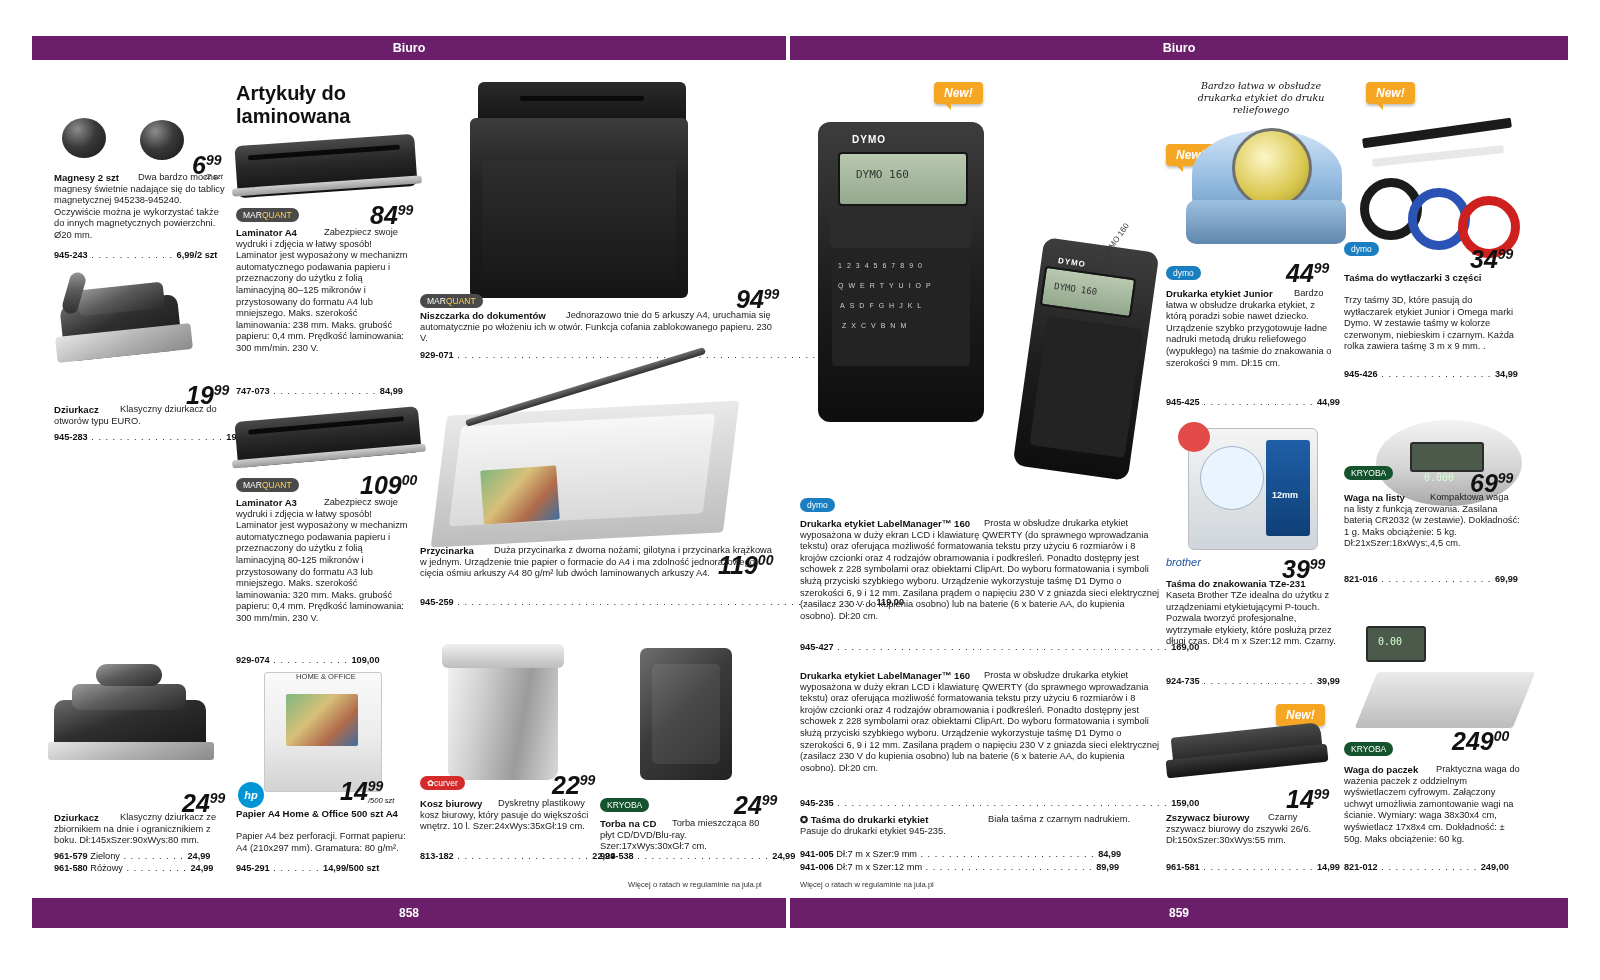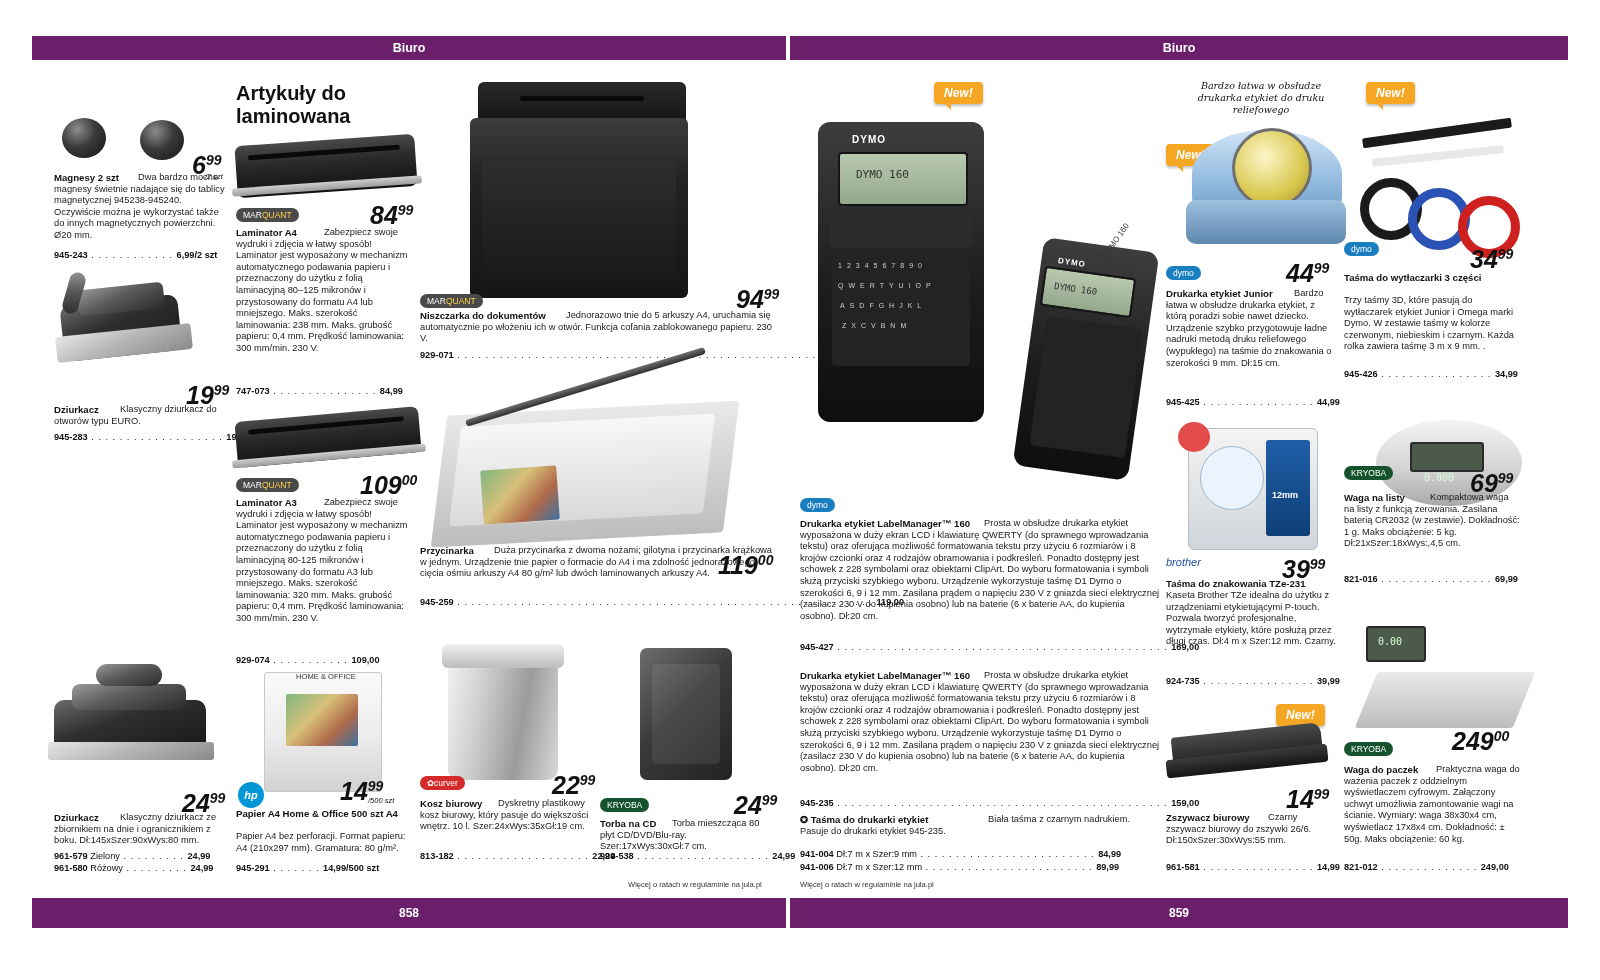--- a/index.html
+++ b/index.html
@@ -309,21 +309,21 @@
 
   <div class="ttl" style="left:800px;top:670px;">Drukarka etykiet LabelManager™ 160</div>
   <div class="t" style="left:800px;top:670px;width:360px;text-indent:184px;">Prosta w obsłudze drukarka etykiet wyposażona w duży ekran LCD i klawiaturę QWERTY (do sprawnego wprowadzania tekstu) oraz oferująca możliwość formatowania tekstu przy użyciu 6 rozmiarów i 8 krojów czcionki oraz 4 rodzajów obramowania i podkreśleń.  Ponadto dostępny jest schowek z 228 symbolami oraz obiektami ClipArt. Do wyboru formatowania i symboli służą przyciski szybkiego wyboru. Urządzenie wykorzystuje taśmę D1 Dymo o szerokości 6, 9 i 12 mm. Zasilana prądem o napięciu 230 V z gniazda sieci elektrycznej (zasilacz 230 V do kupienia osobno) lub na baterie (6 x baterie AA, do kupienia osobno).  Dł:20 cm.</div>
   <div class="code" style="left:800px;top:798px;">
     <b>945-235</b><span class="dots"> . . . . . . . . . . . . . . . . . . . . . . . . . . . . . . . . . . . . . . . . . . . . . . . </span><b>159,00</b>
   </div>
 
   <div class="ttl" style="left:800px;top:814px;">✪ <span>Taśma do drukarki etykiet</span></div>
   <div class="t" style="left:800px;top:814px;width:360px;text-indent:188px;">Biała taśma z czarnym nadrukiem. Pasuje do drukarki etykiet 945-235.</div>
   <div class="code" style="left:800px;top:849px;">
-    <b>941-004</b> <span>Dł:7 m x Szer:9 mm</span><span class="dots"> . . . . . . . . . . . . . . . . . . . . . . . . . </span><b>84,99</b>
+    <b>941-005</b> <span>Dł:7 m x Szer:9 mm</span><span class="dots"> . . . . . . . . . . . . . . . . . . . . . . . . . </span><b>84,99</b>
   </div>
   <div class="code" style="left:800px;top:862px;">
     <b>941-006</b> <span>Dł:7 m x Szer:12 mm</span><span class="dots"> . . . . . . . . . . . . . . . . . . . . . . . . </span><b>89,99</b>
   </div>
 
   <div class="handwrite" style="left:1166px;top:80px;width:190px;white-space:pre-line;">Bardzo łatwa w obsłudze
 drukarka etykiet do druku
 reliefowego</div>
 
   <div class="new-badge" style="left:1166px;top:144px;">New!</div>

